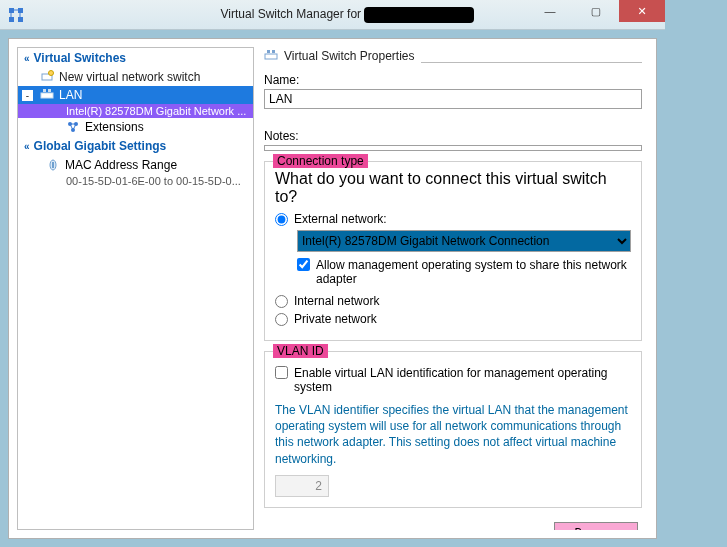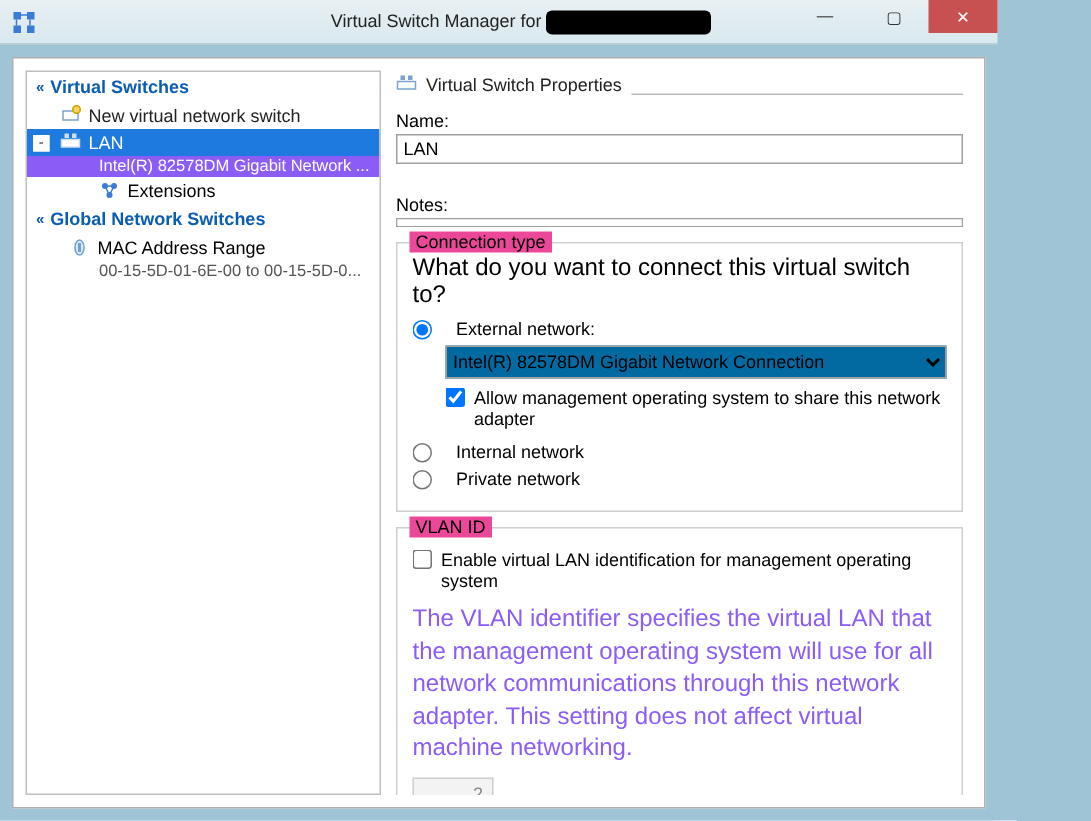--- a/index.html
+++ b/index.html
@@ -190,43 +190,43 @@
   top: -8px;
   left: 8px;
   background: #ec4899;
   padding: 0 4px;
   font-size: 12px;
 }
 .qtext { font-size: 16px; margin-bottom: 6px; }
 .radioRow {
   display: flex;
   align-items: center;
-  gap: 16px;
+  gap: 6px;
   margin: 4px 0;
 }
 .radioRow input { margin:0; }
 .indent { margin-left: 22px; }
 .select {
   width: 100%;
   height: 22px;
   border: 1px solid #a0a0a0;
   font-size: 12px;
   font-family: inherit;
   background:#0369a1;
 }
 .chkrow {
   display: flex;
   align-items: flex-start;
   gap: 6px;
   margin-top: 6px;
 }
 .chkrow input { margin:0; }
 .vlan-desc {
-  color: #8b5cf6;
-  font-size: 16px;
+  color: #0369a1;
+  font-size: 12px;
   margin-top: 8px;
   line-height: 1.35;
 }
 .vlan-input {
   width: 54px;
   height: 22px;
   border: 1px solid #cfcfcf;
   background: #f3f3f3;
   color: #888;
   text-align: right;
@@ -306,21 +306,21 @@
         <svg class="icon-sm" viewBox="0 0 14 14">
             <circle cx="4" cy="4" r="2" fill="#3a7bd5"></circle>
             <circle cx="10" cy="4" r="2" fill="#3a7bd5"></circle>
             <circle cx="7" cy="10" r="2" fill="#3a7bd5"></circle>
             <path d="M4 4 L10 4 L7 10 Z" fill="none" stroke="#3a7bd5"></path>
           </svg>
         <span>Extensions</span>
       </div>
       <div class="tree-header">
         <span class="chev">«</span>
-        <span>Global Network Switches</span>
+        <span>Global Gigabit Settings</span>
       </div>
       <div class="tree-mac">
         <svg class="icon-sm" viewBox="0 0 14 14">
             <ellipse cx="7" cy="7" rx="3" ry="5" fill="#dceaf7" stroke="#6fa0d0"></ellipse>
             <rect x="6" y="4" width="2" height="6" fill="#6fa0d0"></rect>
           </svg>
         <span>MAC Address Range</span>
       </div>
       <div class="tree-mac-sub">
         <span>00-15-5D-01-6E-00 to 00-15-5D-0...</span>

